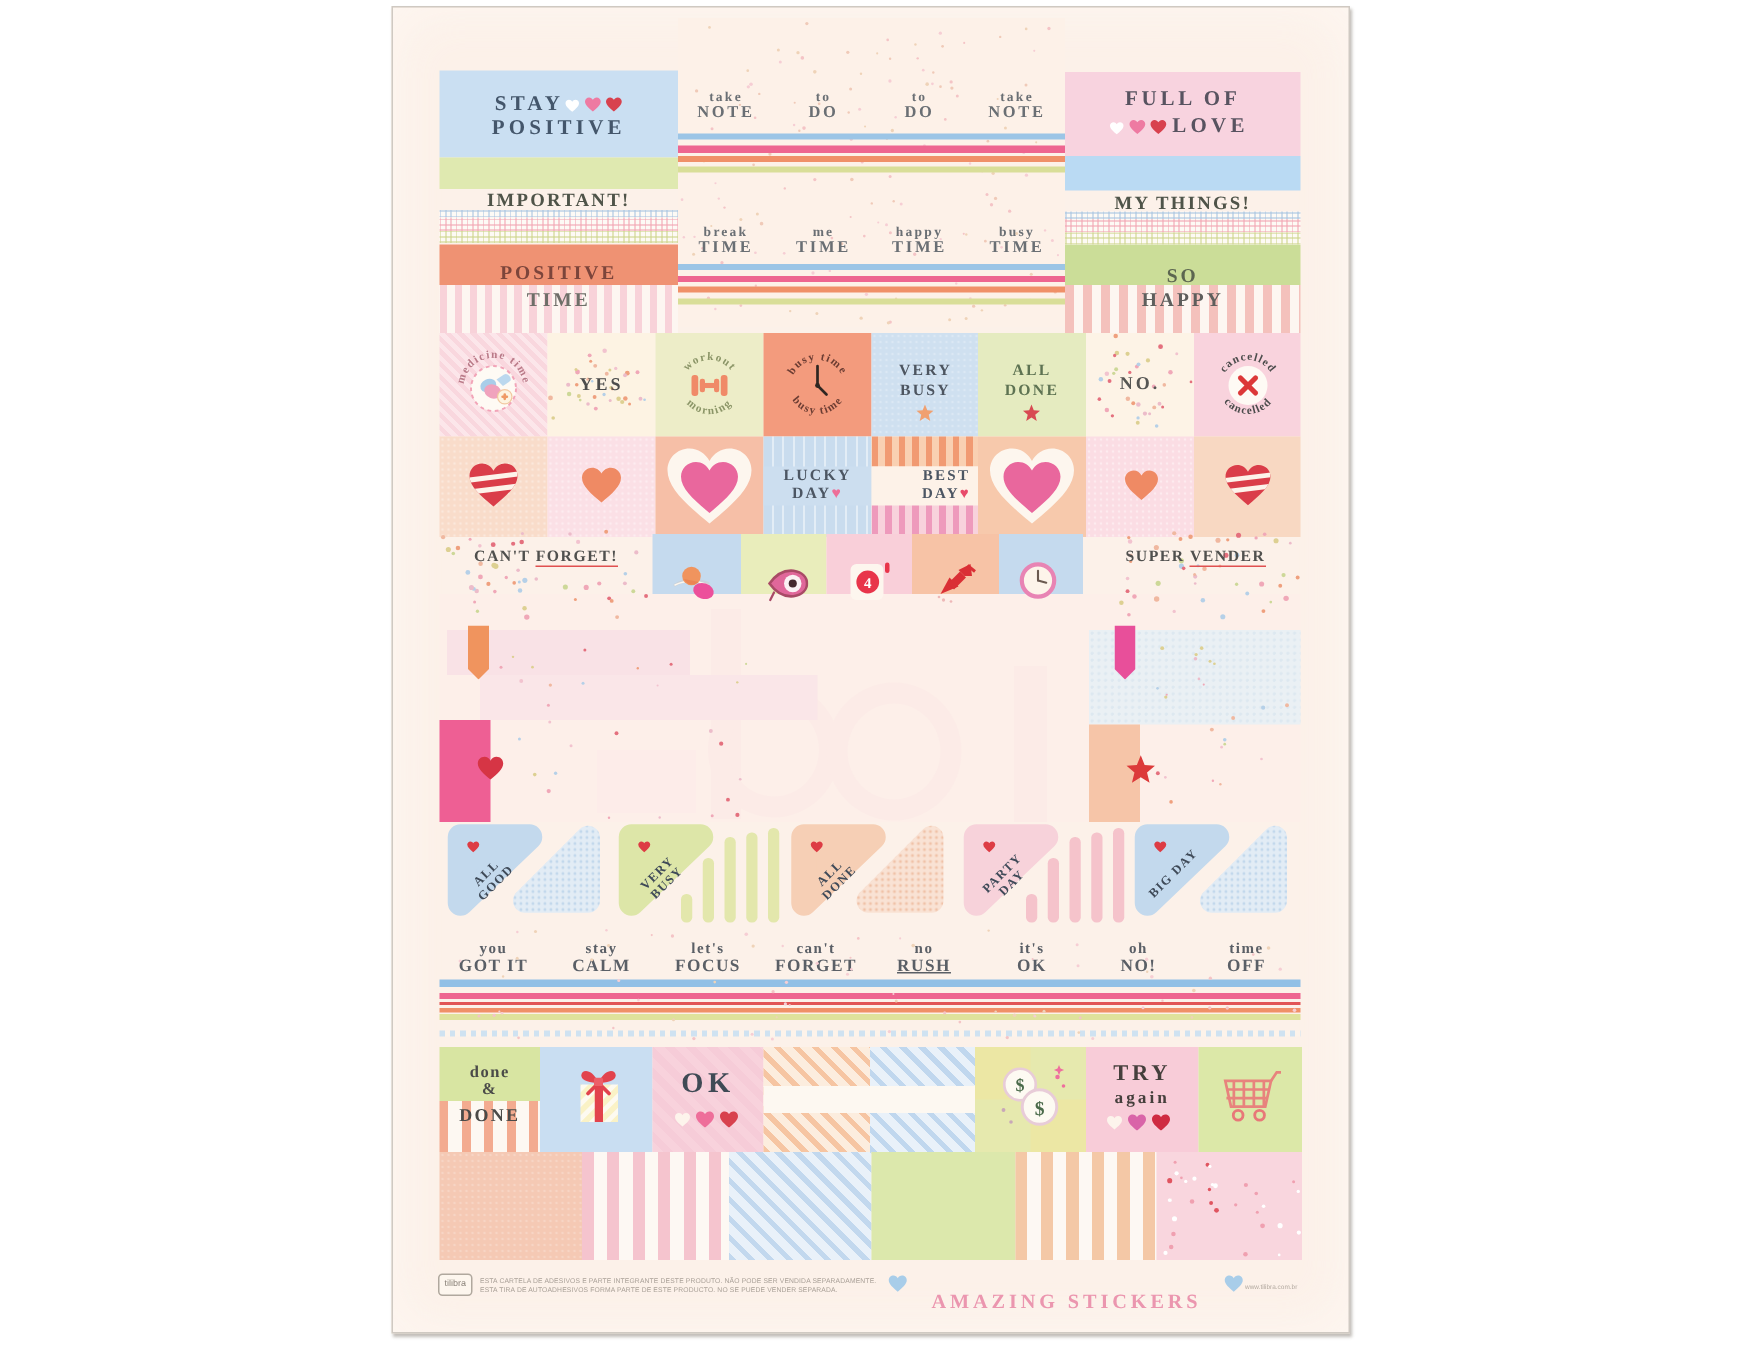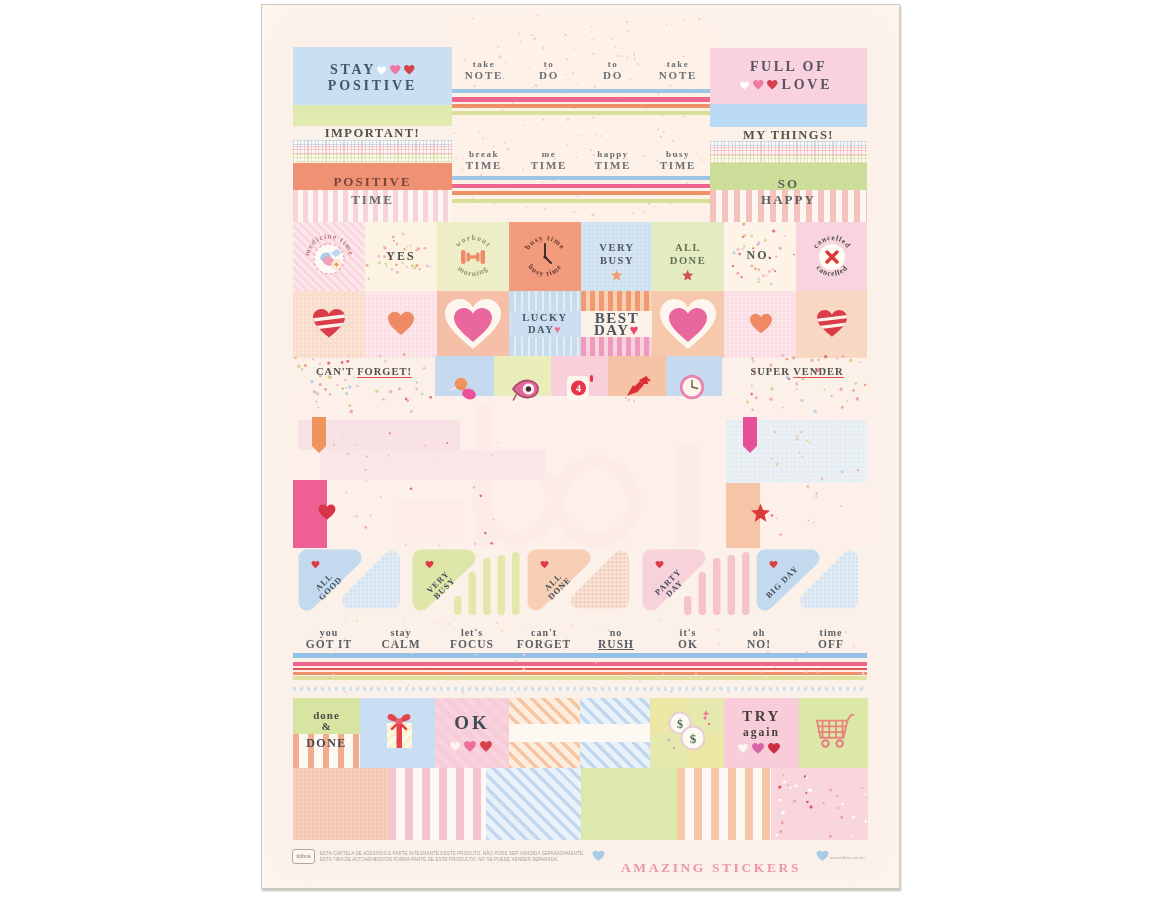--- a/index.html
+++ b/index.html
@@ -433,21 +433,21 @@
       <path d="M16 28.6 C7.6 21.6 0 15.2 0 8.3 C0 3.6 3.7 0 8.4 0 C11.6 0 14.5 1.9 16 4.8 C17.5 1.9 20.4 0 23.6 0 C28.3 0 32 3.6 32 8.3 C32 15.2 24.4 21.6 16 28.6 Z" transform="translate(11,13) scale(1.1875)" fill="#e9679d"></path>
     </svg>
 
 <div class="ab" style="left:509px;top:290.5px;width:72px;height:67px;background:repeating-linear-gradient(90deg,#c9dcee 0 5.5px,#e3edf6 5.5px 7px);"></div>
 <div class="ab" style="left:509px;top:310.5px;width:72px;height:26px;background:#ccdeef;"></div>
 <div class="tx b" style="left:509px;top:311.5px;width:72px;font-size:10.5px;letter-spacing:1.5px;color:#4c5663;line-height:12.5px;">LUCKY<br>DAY<span style="color:#ee6e98;">♥</span></div>
 
 <div class="ab" style="left:581px;top:290.5px;width:71px;height:20px;background:repeating-linear-gradient(90deg,#f19a72 0 4.5px,#f9d0b2 4.5px 9px);"></div>
 <div class="ab" style="left:581px;top:310.5px;width:71px;height:26px;background:#fdf2e8;"></div>
 <div class="ab" style="left:581px;top:336.5px;width:71px;height:21px;background:repeating-linear-gradient(90deg,#ee9abc 0 4.5px,#f8d2dc 4.5px 9px);"></div>
-<div class="tx b" style="left:581px;top:311.5px;width:72px;font-size:15px;letter-spacing:1.5px;color:#4c5663;line-height:12.5px;">BEST<br>DAY<span style="color:#e84a6a;">♥</span></div>
+<div class="tx b" style="left:581px;top:311.5px;width:72px;font-size:10px;letter-spacing:1.5px;color:#4c5663;line-height:12.5px;padding-left:14px;">BEST<br>DAY<span style="color:#e84a6a;">♥</span></div>
 
 <div class="ab" style="left:652px;top:290.5px;width:72px;height:67px;background:#f7c9ac;"></div>
 <svg class="ab" style="left:658px;top:294.5px;" width="60" height="60" viewBox="0 0 60 60">
       <path d="M16 28.6 C7.6 21.6 0 15.2 0 8.3 C0 3.6 3.7 0 8.4 0 C11.6 0 14.5 1.9 16 4.8 C17.5 1.9 20.4 0 23.6 0 C28.3 0 32 3.6 32 8.3 C32 15.2 24.4 21.6 16 28.6 Z" transform="translate(2,4) scale(1.75)" fill="#fdf6ee"></path>
       <path d="M16 28.6 C7.6 21.6 0 15.2 0 8.3 C0 3.6 3.7 0 8.4 0 C11.6 0 14.5 1.9 16 4.8 C17.5 1.9 20.4 0 23.6 0 C28.3 0 32 3.6 32 8.3 C32 15.2 24.4 21.6 16 28.6 Z" transform="translate(11,13) scale(1.1875)" fill="#e9679d"></path>
     </svg>
 
 <div class="ab" style="left:724px;top:290.5px;width:72px;height:67px;background-color:#fbdde4;background-image:radial-gradient(circle at 2px 2px,rgba(255,255,255,.4) 0.8px,transparent 1.1px);background-size:4px 4px;"></div>
 <svg class="ab" style="left:749px;top:312.5px;" width="24" height="22" viewBox="0 0 34 32">
       <path d="M16 28.6 C7.6 21.6 0 15.2 0 8.3 C0 3.6 3.7 0 8.4 0 C11.6 0 14.5 1.9 16 4.8 C17.5 1.9 20.4 0 23.6 0 C28.3 0 32 3.6 32 8.3 C32 15.2 24.4 21.6 16 28.6 Z" transform="translate(1,1) scale(1.0)" fill="#ef8a64"></path>

